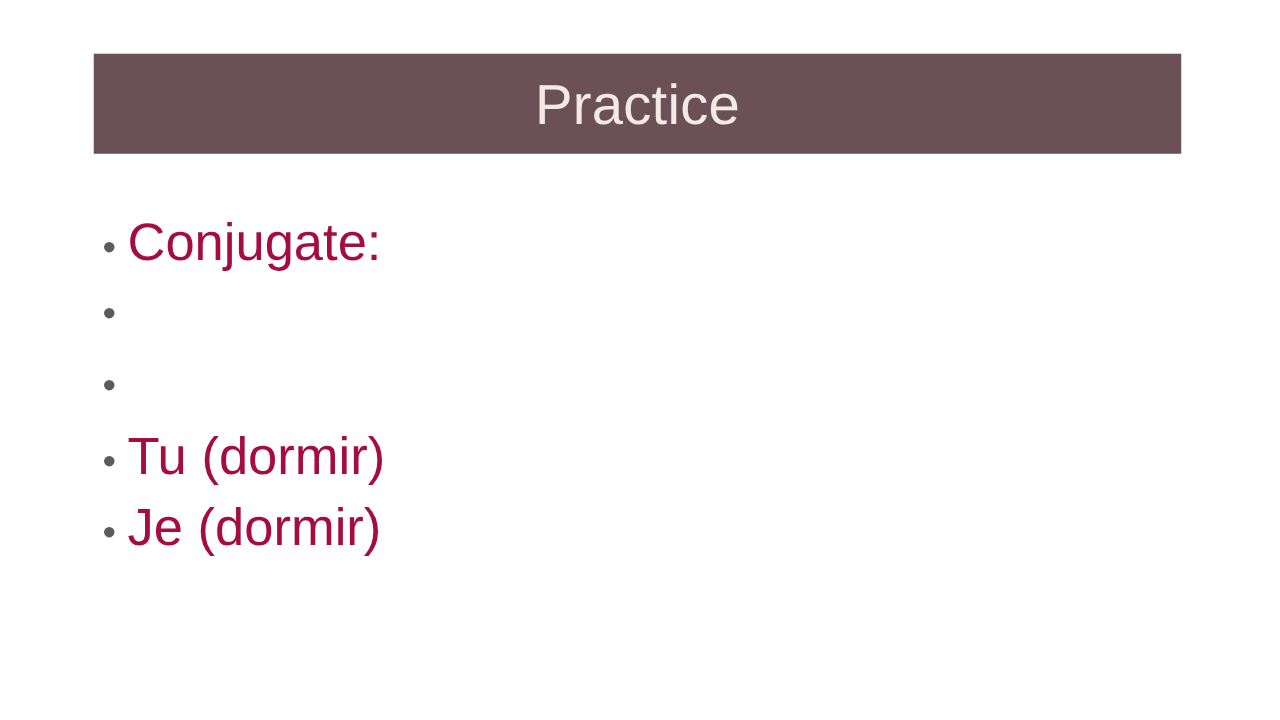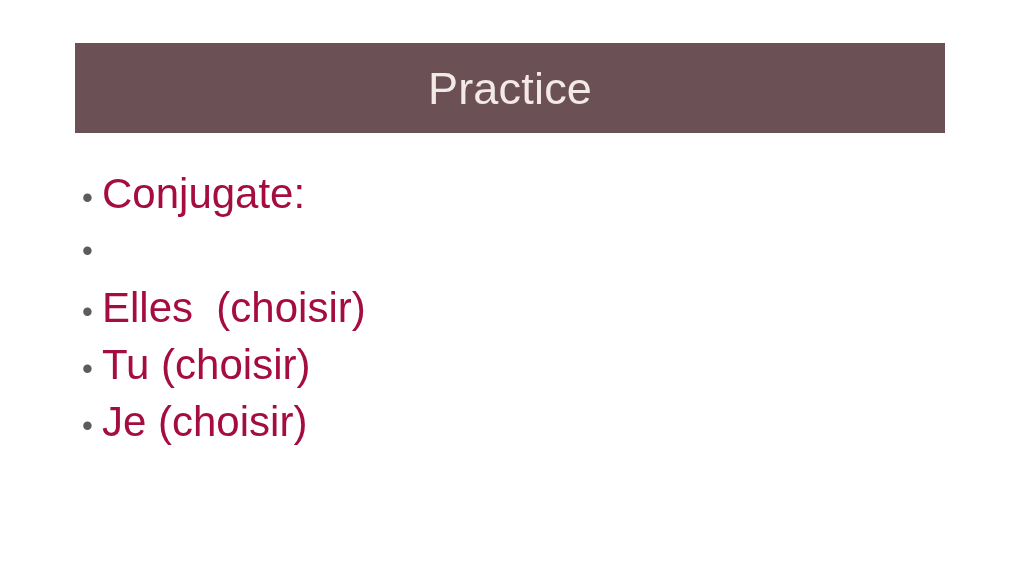--- a/index.html
+++ b/index.html
@@ -20,21 +20,21 @@
     height: 576px;
     background: #FFFFFF;
   }
 
   
   .title-bar {
     position: absolute;
     left: 75px;
     top: 43px;
     width: 870px;
-    height: 90px;
+    height: 80px;
     background: #6B5055;
     display: flex;
     align-items: center;
     justify-content: center;
     box-sizing: border-box;
   }
   .title-text {
     color: #F3EAE6;
     font-family: "Liberation Sans", sans-serif;
     font-size: 45px;
@@ -94,28 +94,27 @@
       <span class="bullet-marker">•</span>
       <span class="bullet-text">Conjugate:</span>
     </li>
 
     <li class="bullet-row">
       <span class="bullet-marker">•</span>
     </li>
 
     <li class="bullet-row">
       <span class="bullet-marker">•</span>
-      <span class="bullet-text">Elles  (choisir)</span>
     </li>
 
     <li class="bullet-row">
       <span class="bullet-marker">•</span>
-      <span class="bullet-text">Tu (choisir)</span>
+      <span class="bullet-text">Tu (dormir)</span>
     </li>
 
     <li class="bullet-row">
       <span class="bullet-marker">•</span>
-      <span class="bullet-text">Je (choisir)</span>
+      <span class="bullet-text">Je (dormir)</span>
     </li>
 
   </ul>
 
 </div>
 
 </body></html>

